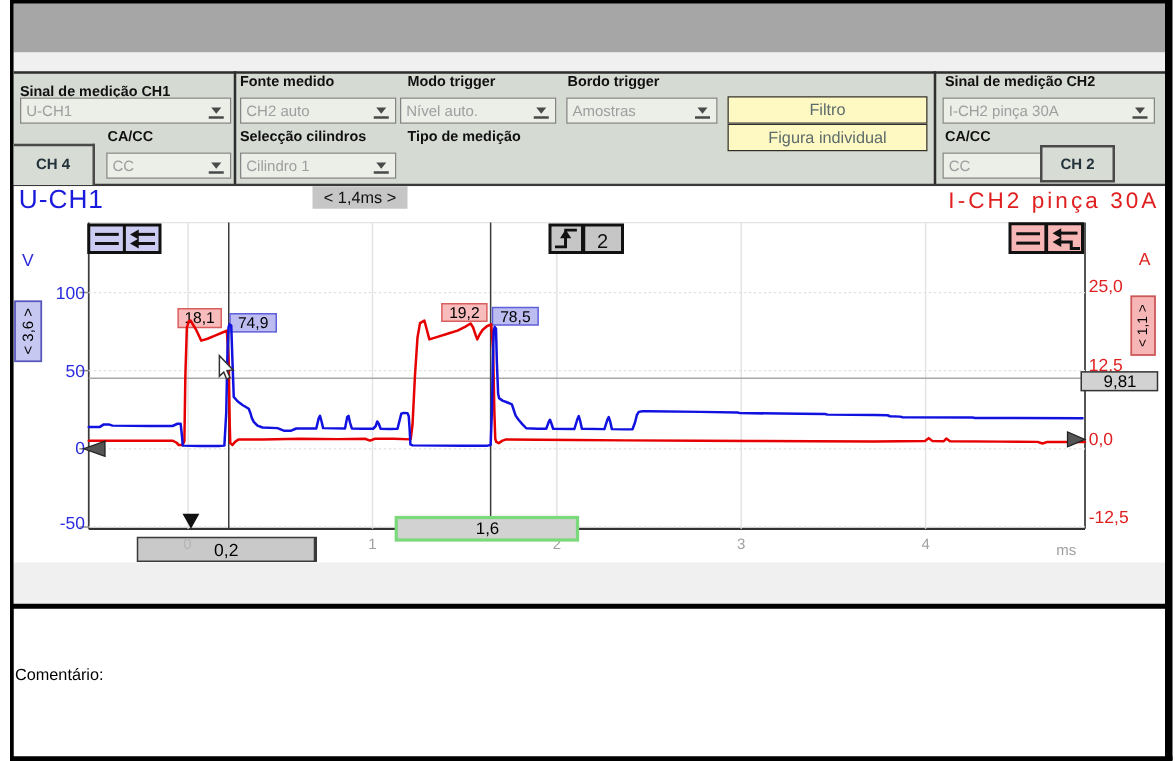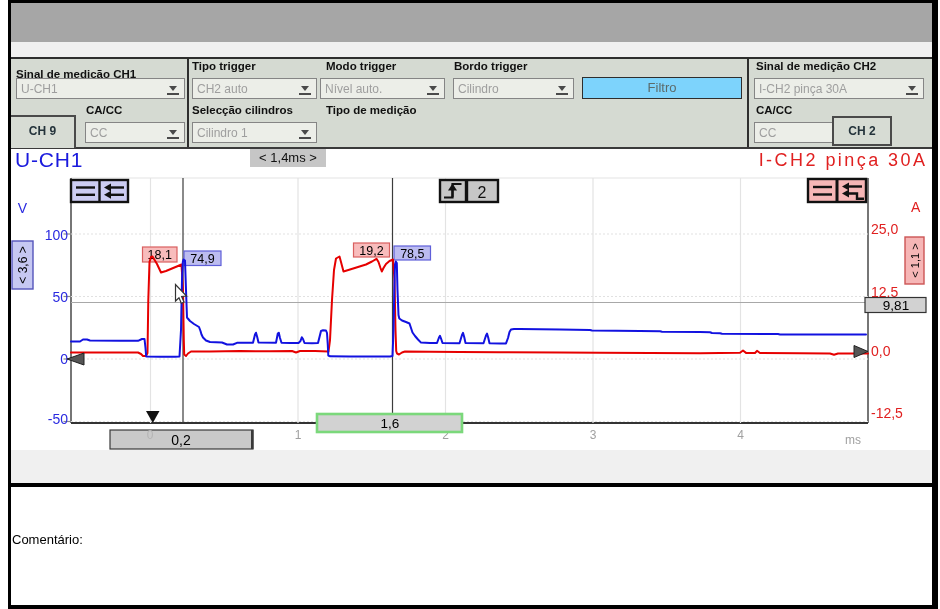--- a/index.html
+++ b/index.html
@@ -6,21 +6,21 @@
   #page{position:relative;width:940px;height:609px;background:#fff;overflow:hidden;
         font-family:"Liberation Sans", sans-serif;}
   .abs{position:absolute;}
   .lbl{position:absolute;font-size:11.5px;font-weight:bold;color:#101010;white-space:nowrap;}
   .dd{position:absolute;background:#eceee8;border:1px solid #858585;box-sizing:border-box;}
   .dd .txt{position:absolute;left:4px;top:2.5px;font-size:12px;color:#9e9e9e;white-space:nowrap;}
   .dd .arr{position:absolute;right:7px;top:7px;width:0;height:0;
            border-left:4px solid transparent;border-right:4px solid transparent;
            border-top:5px solid #4a4a4a;}
   .dd .bar{position:absolute;right:5px;top:14px;width:12px;height:2px;background:#4a4a4a;}
-  .btn3{position:absolute;left:582px;width:160px;height:22px;background:#7dd3fc;
+  .btn3{position:absolute;left:582px;width:160px;height:22px;background:#fef9c3;
         border:1px solid #2e2e2e;box-sizing:border-box;text-align:center;
         font-size:13px;color:#5c6b6b;line-height:20px;}
   .chbtn{position:absolute;background:#d7dcd4;border:2px solid #4a4a4a;box-sizing:border-box;
          text-align:center;font-size:12px;font-weight:bold;color:#24333b;}
 </style>
 </head>
 <body>
 <div id="page">
 
   <div class="abs" style="left:8px;top:0;width:929px;height:3px;background:#000;"></div>
@@ -44,28 +44,28 @@
 
   <div class="abs" style="left:12px;top:532px;font-size:13px;color:#000;">Comentário:</div>
 
   <div class="lbl" style="left:16px;top:68px;">Sinal de medição CH1</div>
   <div class="dd" style="left:16px;top:78px;width:169px;height:21px;">
       <span class="txt">U-CH1</span>
       <span class="arr"></span>
       <span class="bar"></span>
     </div>
   <div class="lbl" style="left:86px;top:104px;">CA/CC</div>
-  <div class="chbtn" style="left:11px;top:115px;width:65px;height:33px;line-height:28px;border-left:none;border-bottom:none;">CH 9</div>
+  <div class="chbtn" style="left:11px;top:115px;width:65px;height:33px;line-height:28px;border-left:none;border-bottom:none;">CH 4</div>
   <div class="dd" style="left:85px;top:122px;width:100px;height:21px;">
       <span class="txt">CC</span>
       <span class="arr"></span>
       <span class="bar"></span>
     </div>
 
-  <div class="lbl" style="left:192px;top:60px;">Tipo trigger</div>
+  <div class="lbl" style="left:192px;top:60px;">Fonte medido</div>
   <div class="dd" style="left:192px;top:78px;width:125px;height:21px;">
       <span class="txt">CH2 auto</span>
       <span class="arr"></span>
       <span class="bar"></span>
     </div>
   <div class="lbl" style="left:192px;top:104px;">Selecção cilindros</div>
   <div class="dd" style="left:192px;top:122px;width:125px;height:21px;">
       <span class="txt">Cilindro 1</span>
       <span class="arr"></span>
       <span class="bar"></span>
@@ -74,26 +74,27 @@
   <div class="lbl" style="left:326px;top:60px;">Modo trigger</div>
   <div class="dd" style="left:320px;top:78px;width:125px;height:21px;">
       <span class="txt">Nível auto.</span>
       <span class="arr"></span>
       <span class="bar"></span>
     </div>
   <div class="lbl" style="left:326px;top:104px;">Tipo de medição</div>
 
   <div class="lbl" style="left:454px;top:60px;">Bordo trigger</div>
   <div class="dd" style="left:453px;top:78px;width:121px;height:21px;">
-      <span class="txt">Cilindro</span>
+      <span class="txt">Amostras</span>
       <span class="arr"></span>
       <span class="bar"></span>
     </div>
 
   <div class="btn3" style="top:77px;">Filtro</div>
+  <div class="btn3" style="top:99px;">Figura individual</div>
 
   <div class="lbl" style="left:756px;top:60px;">Sinal de medição CH2</div>
   <div class="dd" style="left:754px;top:78px;width:170px;height:21px;">
       <span class="txt">I-CH2 pinça 30A</span>
       <span class="arr"></span>
       <span class="bar"></span>
     </div>
   <div class="lbl" style="left:756px;top:104px;">CA/CC</div>
   <div class="dd" style="left:754px;top:122px;width:97px;height:21px;">
       <span class="txt">CC</span>

